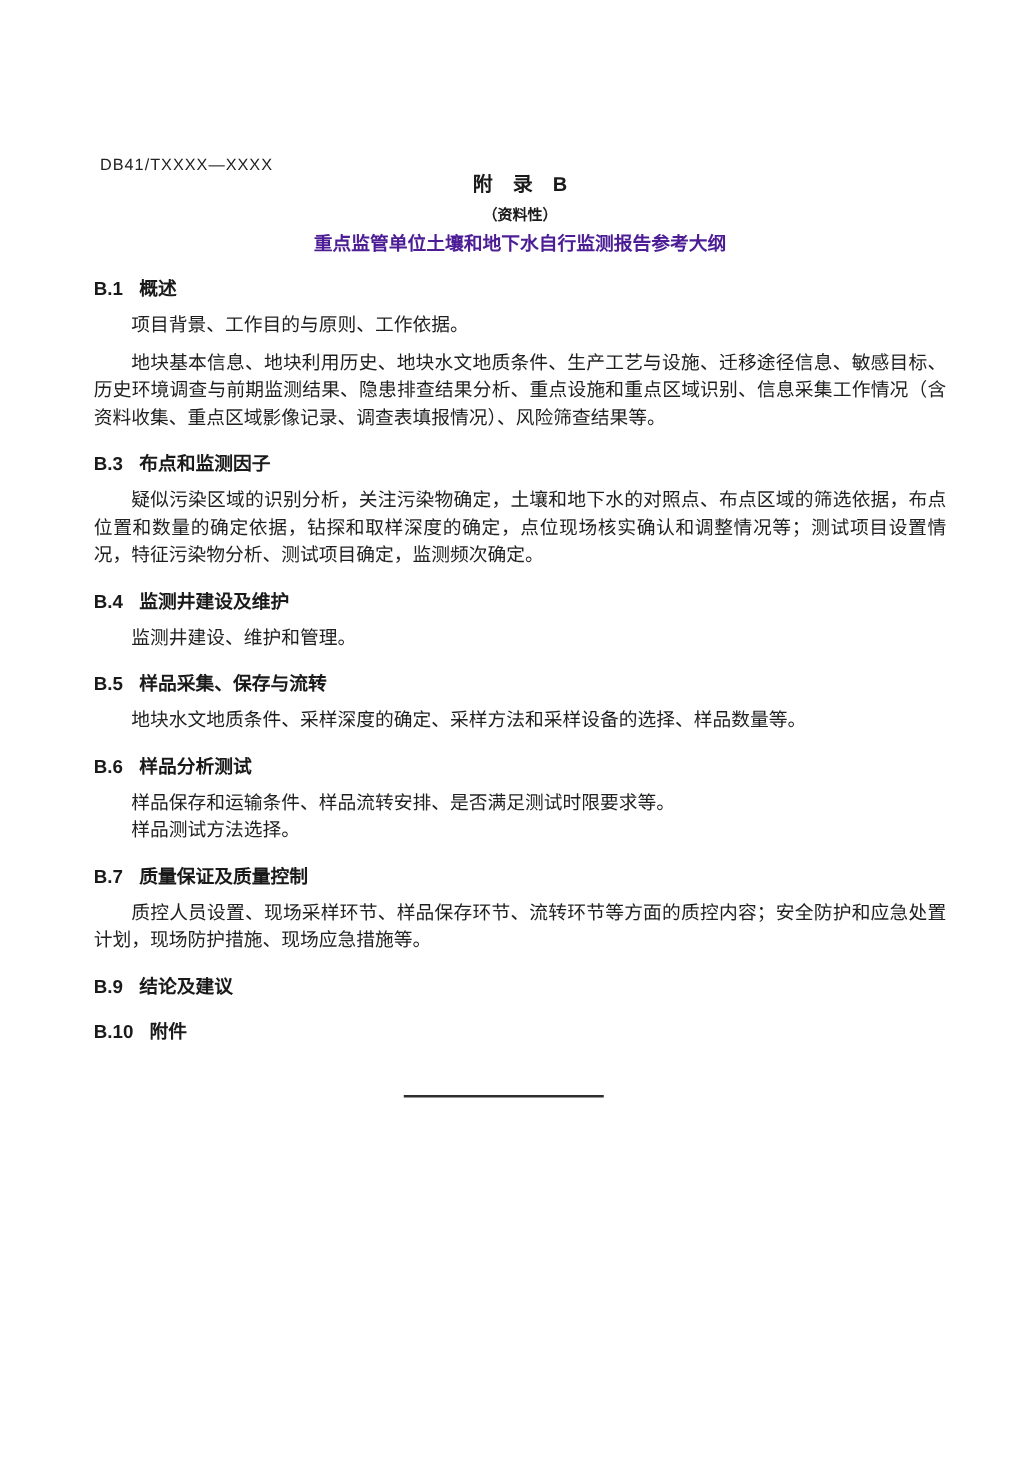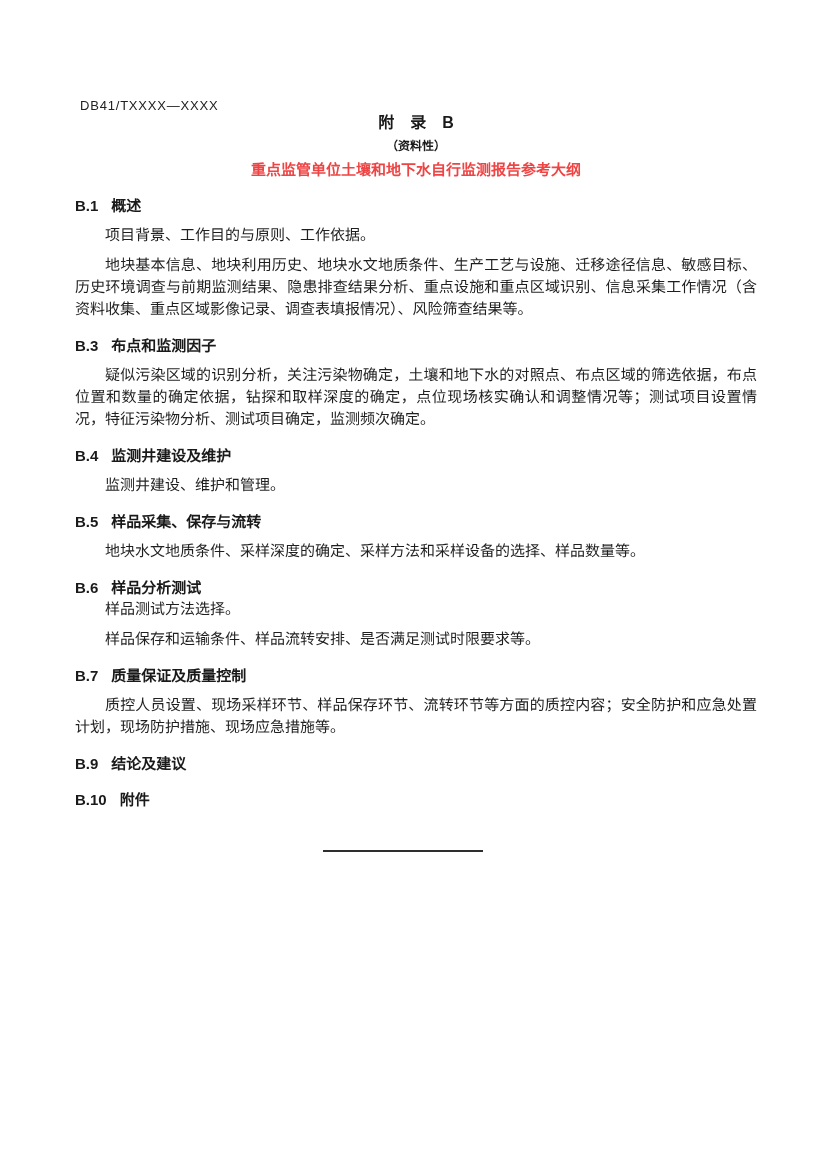--- a/index.html
+++ b/index.html
@@ -8,20 +8,21 @@
     background: #ffffff;
   }
   .page {
     position: relative;
     width: 827px;
     height: 866px;
     background: #ffffff;
     color: #1f1f1f;
     font-family: "Liberation Sans", "DejaVu Sans", sans-serif;
     overflow: hidden;
+    margin-top: 26px;
   }
   .doc-header {
     position: absolute;
     top: 98px;
     left: 80px;
     font-size: 13px;
     letter-spacing: 0.8px;
     color: #222222;
     white-space: nowrap;
   }
@@ -46,21 +47,21 @@
     font-size: 12px;
     line-height: 20px;
     color: #1a1a1a;
   }
   .title-line3 {
     margin: 3px 0 0 0;
     text-align: center;
     font-weight: bold;
     font-size: 15px;
     line-height: 21px;
-    color: #ef4444;
+    color: #4c1d95;
   }
   .sec-heading {
     margin: 16px 0 0 0;
     font-size: 15px;
     font-weight: bold;
     line-height: 20px;
     color: #1a1a1a;
     white-space: nowrap;
   }
   .sec-heading .sec-num {
@@ -124,22 +125,22 @@
       <p class="body-para">监测井建设、维护和管理。</p>
     </div>
 
     <div class="section">
       <p class="sec-heading"><span class="sec-num">B.5</span><span>样品采集、保存与流转</span></p>
       <p class="body-para">地块水文地质条件、采样深度的确定、采样方法和采样设备的选择、样品数量等。</p>
     </div>
 
     <div class="section">
       <p class="sec-heading"><span class="sec-num">B.6</span><span>样品分析测试</span></p>
+      <p class="body-para">样品保存和运输条件、样品流转安排、是否满足测试时限要求等。</p>
       <p class="body-para tight">样品测试方法选择。</p>
-      <p class="body-para">样品保存和运输条件、样品流转安排、是否满足测试时限要求等。</p>
     </div>
 
     <div class="section">
       <p class="sec-heading"><span class="sec-num">B.7</span><span>质量保证及质量控制</span></p>
       <p class="body-para">质控人员设置、现场采样环节、样品保存环节、流转环节等方面的质控内容；安全防护和应急处置计划，现场防护措施、现场应急措施等。</p>
     </div>
 
 
     <div class="section">
       <p class="sec-heading"><span class="sec-num">B.9</span><span>结论及建议</span></p>

